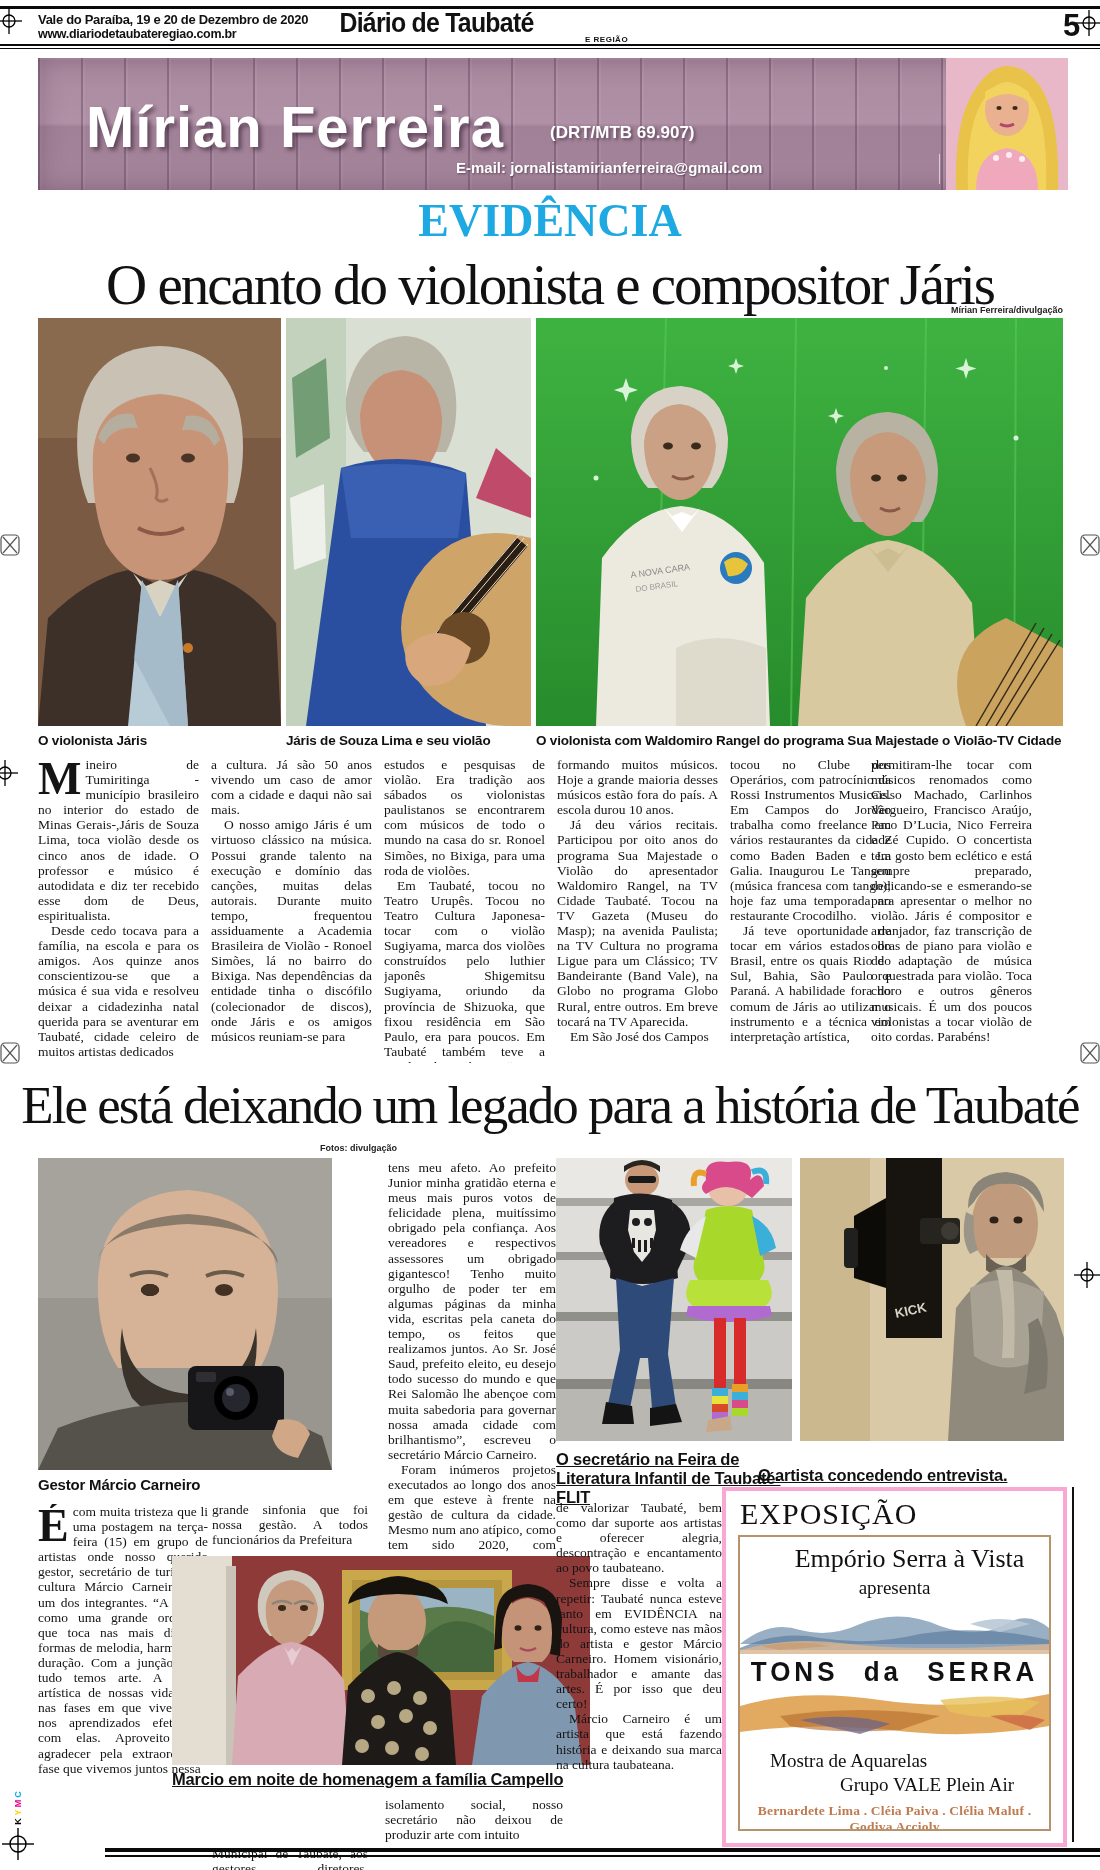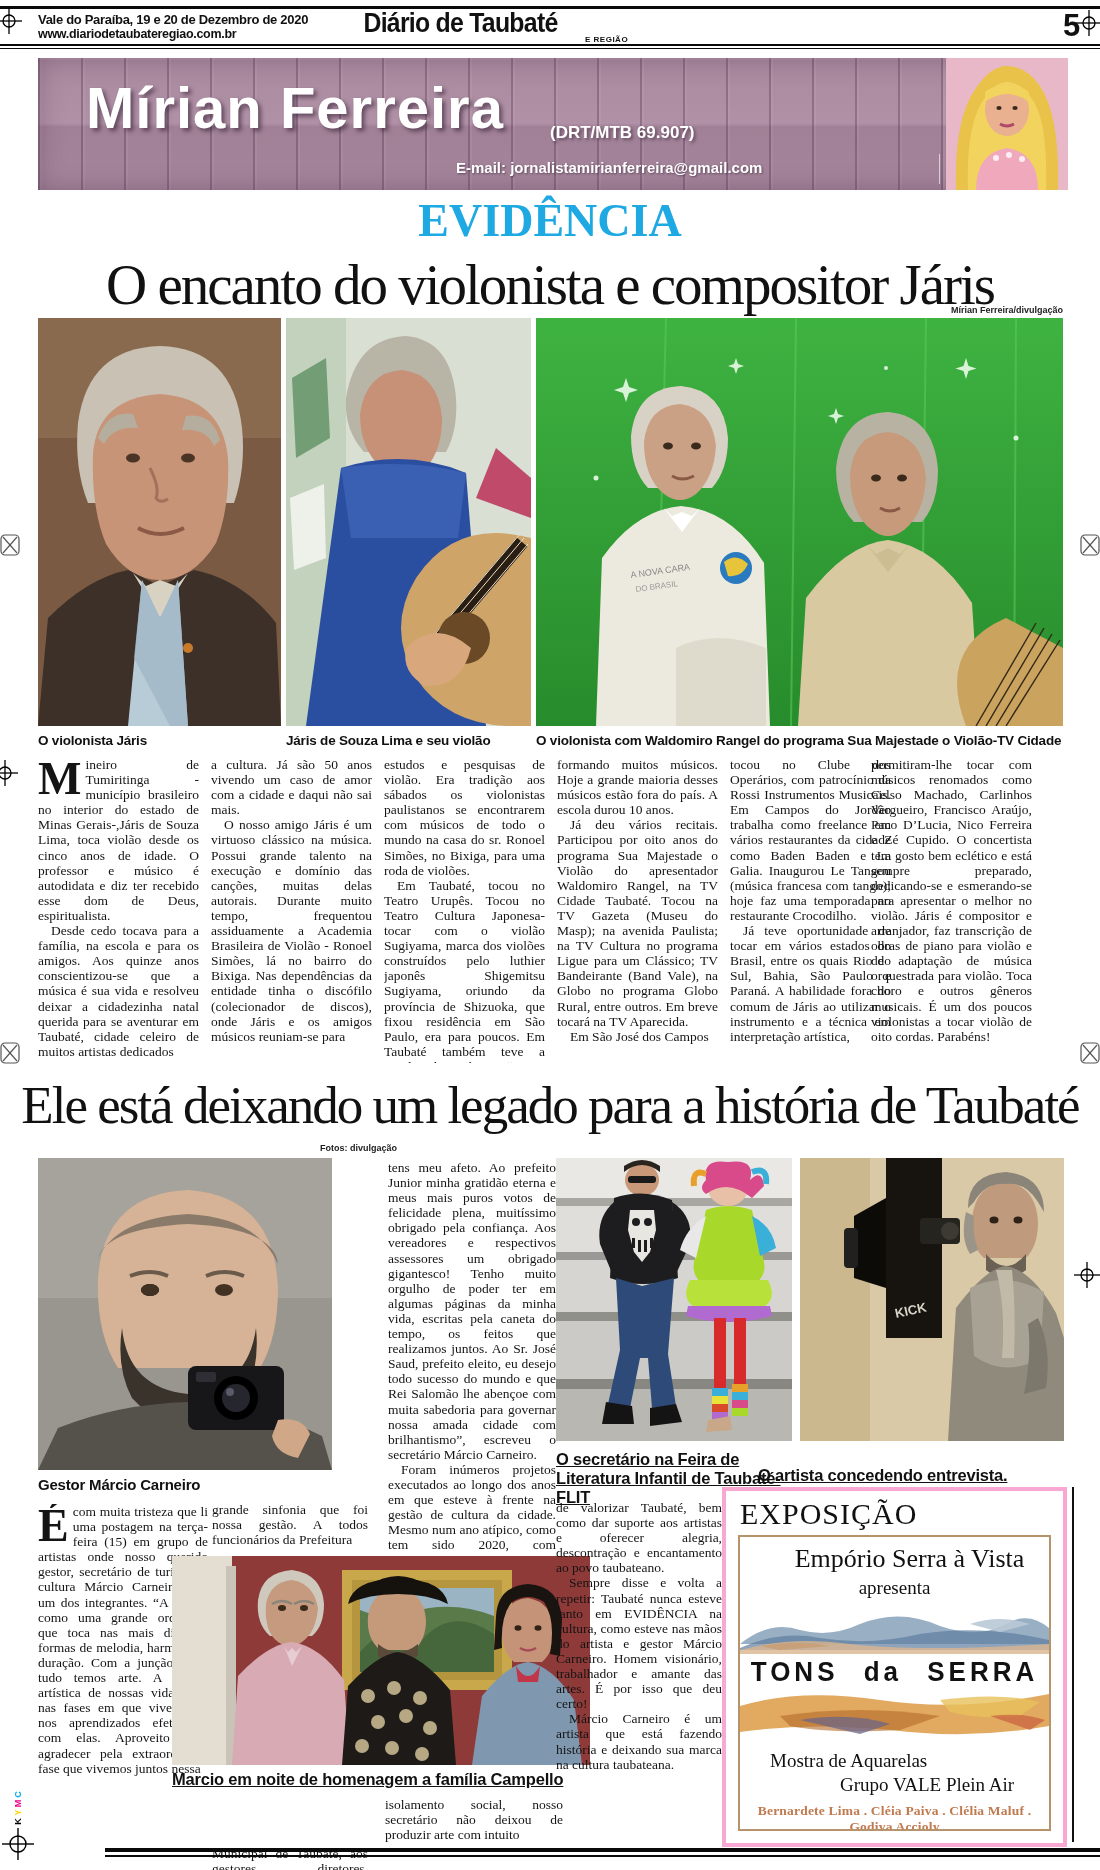--- a/index.html
+++ b/index.html
@@ -49,41 +49,41 @@
   .photo{display:block;}
 </style>
 </head>
 <body>
 
 <div id="page">
 
   <div class="abs rule" style="left:0;top:6px;width:1100px;height:3px;"></div>
   <div class="abs mh-date" style="left:38px;top:13px;">Vale do Paraíba, 19 e 20 de Dezembro  de 2020</div>
   <div class="abs mh-web" style="left:38px;top:28px;">www.diariodetaubateregiao.com.br</div>
-  <div class="abs" style="left:0;top:10px;width:872px;text-align:center;padding-left:24px;">
+  <div class="abs" style="left:0;top:10px;width:872px;text-align:center;">
     <span class="mh-name" style="display:inline-block;">Diário de Taubaté</span>
   </div>
   <div class="abs mh-sub" style="left:585px;top:36px;">E REGIÃO</div>
   <div class="abs mh-page" style="left:1063px;top:10px;">5</div>
   <div class="abs rule" style="left:0;top:44px;width:1100px;height:2px;"></div>
   <div class="abs rule" style="left:0;top:48px;width:1100px;height:1px;"></div>
 
   <svg class="abs" style="left:-4px;top:8px;" width="26" height="26" viewBox="0 0 26 26">
       <circle cx="13" cy="13" r="6" fill="none" stroke="#000" stroke-width="1.3"></circle>
       <line x1="0" y1="13" x2="26" y2="13" stroke="#000" stroke-width="1.3"></line>
       <line x1="13" y1="0" x2="13" y2="26" stroke="#000" stroke-width="1.3"></line>
     </svg>
   <svg class="abs" style="left:1076px;top:10px;" width="26" height="26" viewBox="0 0 26 26">
       <circle cx="13" cy="13" r="6" fill="none" stroke="#000" stroke-width="1.3"></circle>
       <line x1="0" y1="13" x2="26" y2="13" stroke="#000" stroke-width="1.3"></line>
       <line x1="13" y1="0" x2="13" y2="26" stroke="#000" stroke-width="1.3"></line>
     </svg>
 
   <div id="banner" class="abs" style="left:38px;top:58px;width:1030px;height:132px;">
-    <span class="abs banner-name" style="left:48px;top:21px;">Mírian Ferreira</span>
+    <span class="abs banner-name" style="left:48px;top:40px;">Mírian Ferreira</span>
     <span class="abs banner-cred" style="left:512px;top:66px;">(DRT/MTB 69.907)</span>
     <span class="abs banner-mail" style="left:418px;top:102px;">E-mail: jornalistamirianferreira@gmail.com</span>
 
     <svg class="abs photo" style="right:0;top:0;" width="122" height="132" viewBox="0 0 122 132">
       <rect width="122" height="132" fill="#e8b8c8"></rect>
       <rect width="122" height="132" fill="none"></rect>
       <path d="M10 132 Q8 60 30 30 Q45 8 61 8 Q80 8 94 28 Q114 58 112 132 Z" fill="#e9c24a"></path>
       <path d="M22 132 Q20 70 36 44 Q48 24 61 24 Q76 24 88 44 Q102 68 100 132 Z" fill="#f2d35e"></path>
       <ellipse cx="61" cy="52" rx="22" ry="26" fill="#e9b190"></ellipse>
       <path d="M39 44 Q61 28 83 44 L83 34 Q61 18 39 34 Z" fill="#f2d35e"></path>

